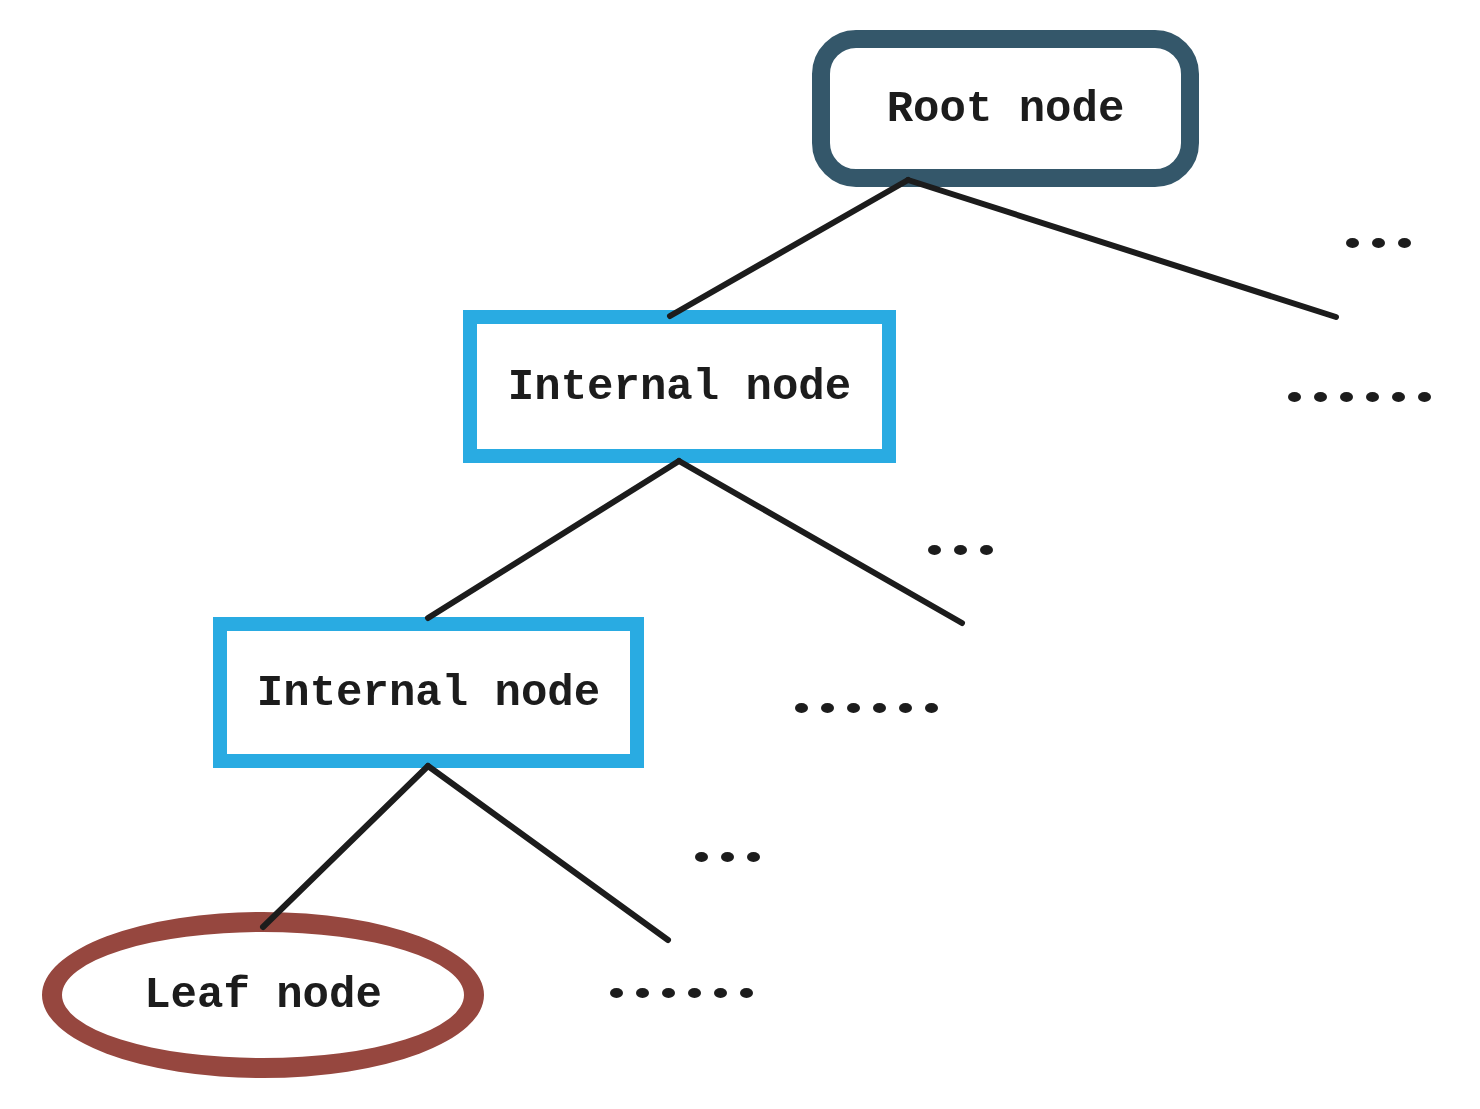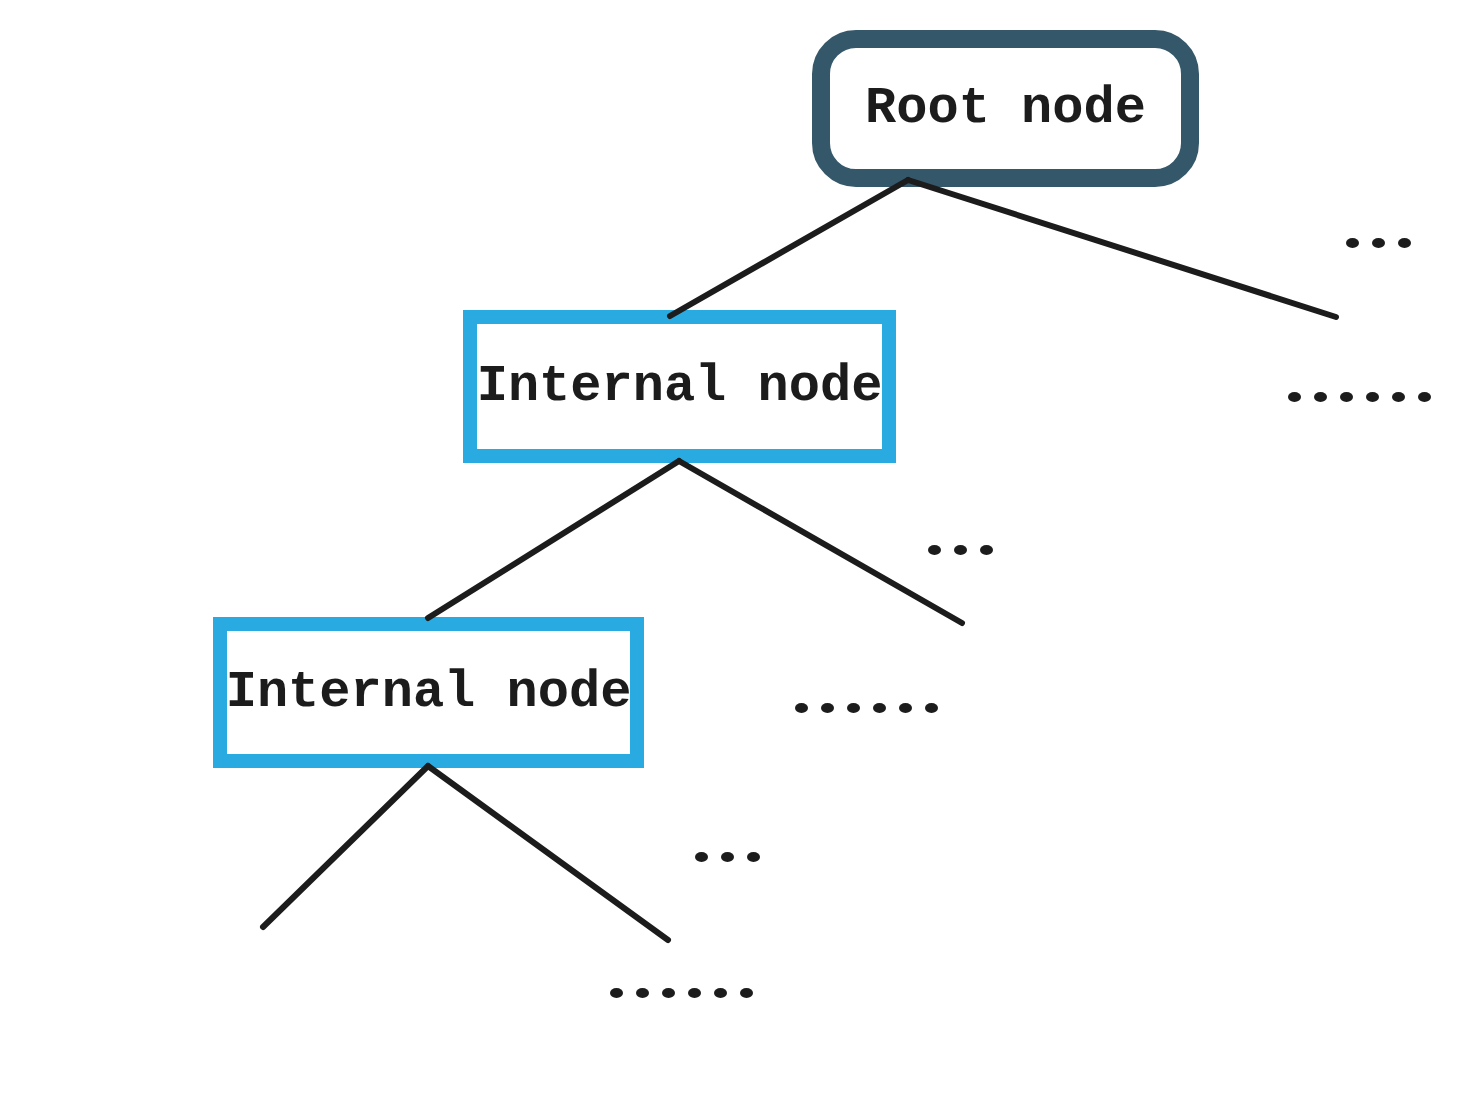--- a/index.html
+++ b/index.html
@@ -16,21 +16,21 @@
     font-family: "Liberation Mono", "DejaVu Sans Mono", monospace;
   }
   .node {
     position: absolute;
     box-sizing: border-box;
     background: #ffffff;
     display: flex;
     align-items: center;
     justify-content: center;
     font-weight: 700;
-    font-size: 52px;
+    font-size: 44px;
     line-height: 1;
     color: var(--text, #1c1c1c);
     white-space: nowrap;
   }
   .node-root {
     left: 812px; top: 30px;
     width: 387px; height: 157px;
     border: 18px solid var(--root-border, #34576A);
     border-radius: 44px;
   }
@@ -91,20 +91,23 @@
   </div>
 
   <div class="node node-internal-1">
     <span>Internal node</span>
   </div>
 
   <div class="node node-internal-2">
     <span>Internal node</span>
   </div>
 
+  <div class="node node-leaf">
+    <span>Leaf node</span>
+  </div>
 
   <div class="dots dots-1">
       <span class="dot"></span>
       <span class="dot"></span>
       <span class="dot"></span>
     </div>
   <div class="dots dots-2">
       <span class="dot"></span>
       <span class="dot"></span>
       <span class="dot"></span>

